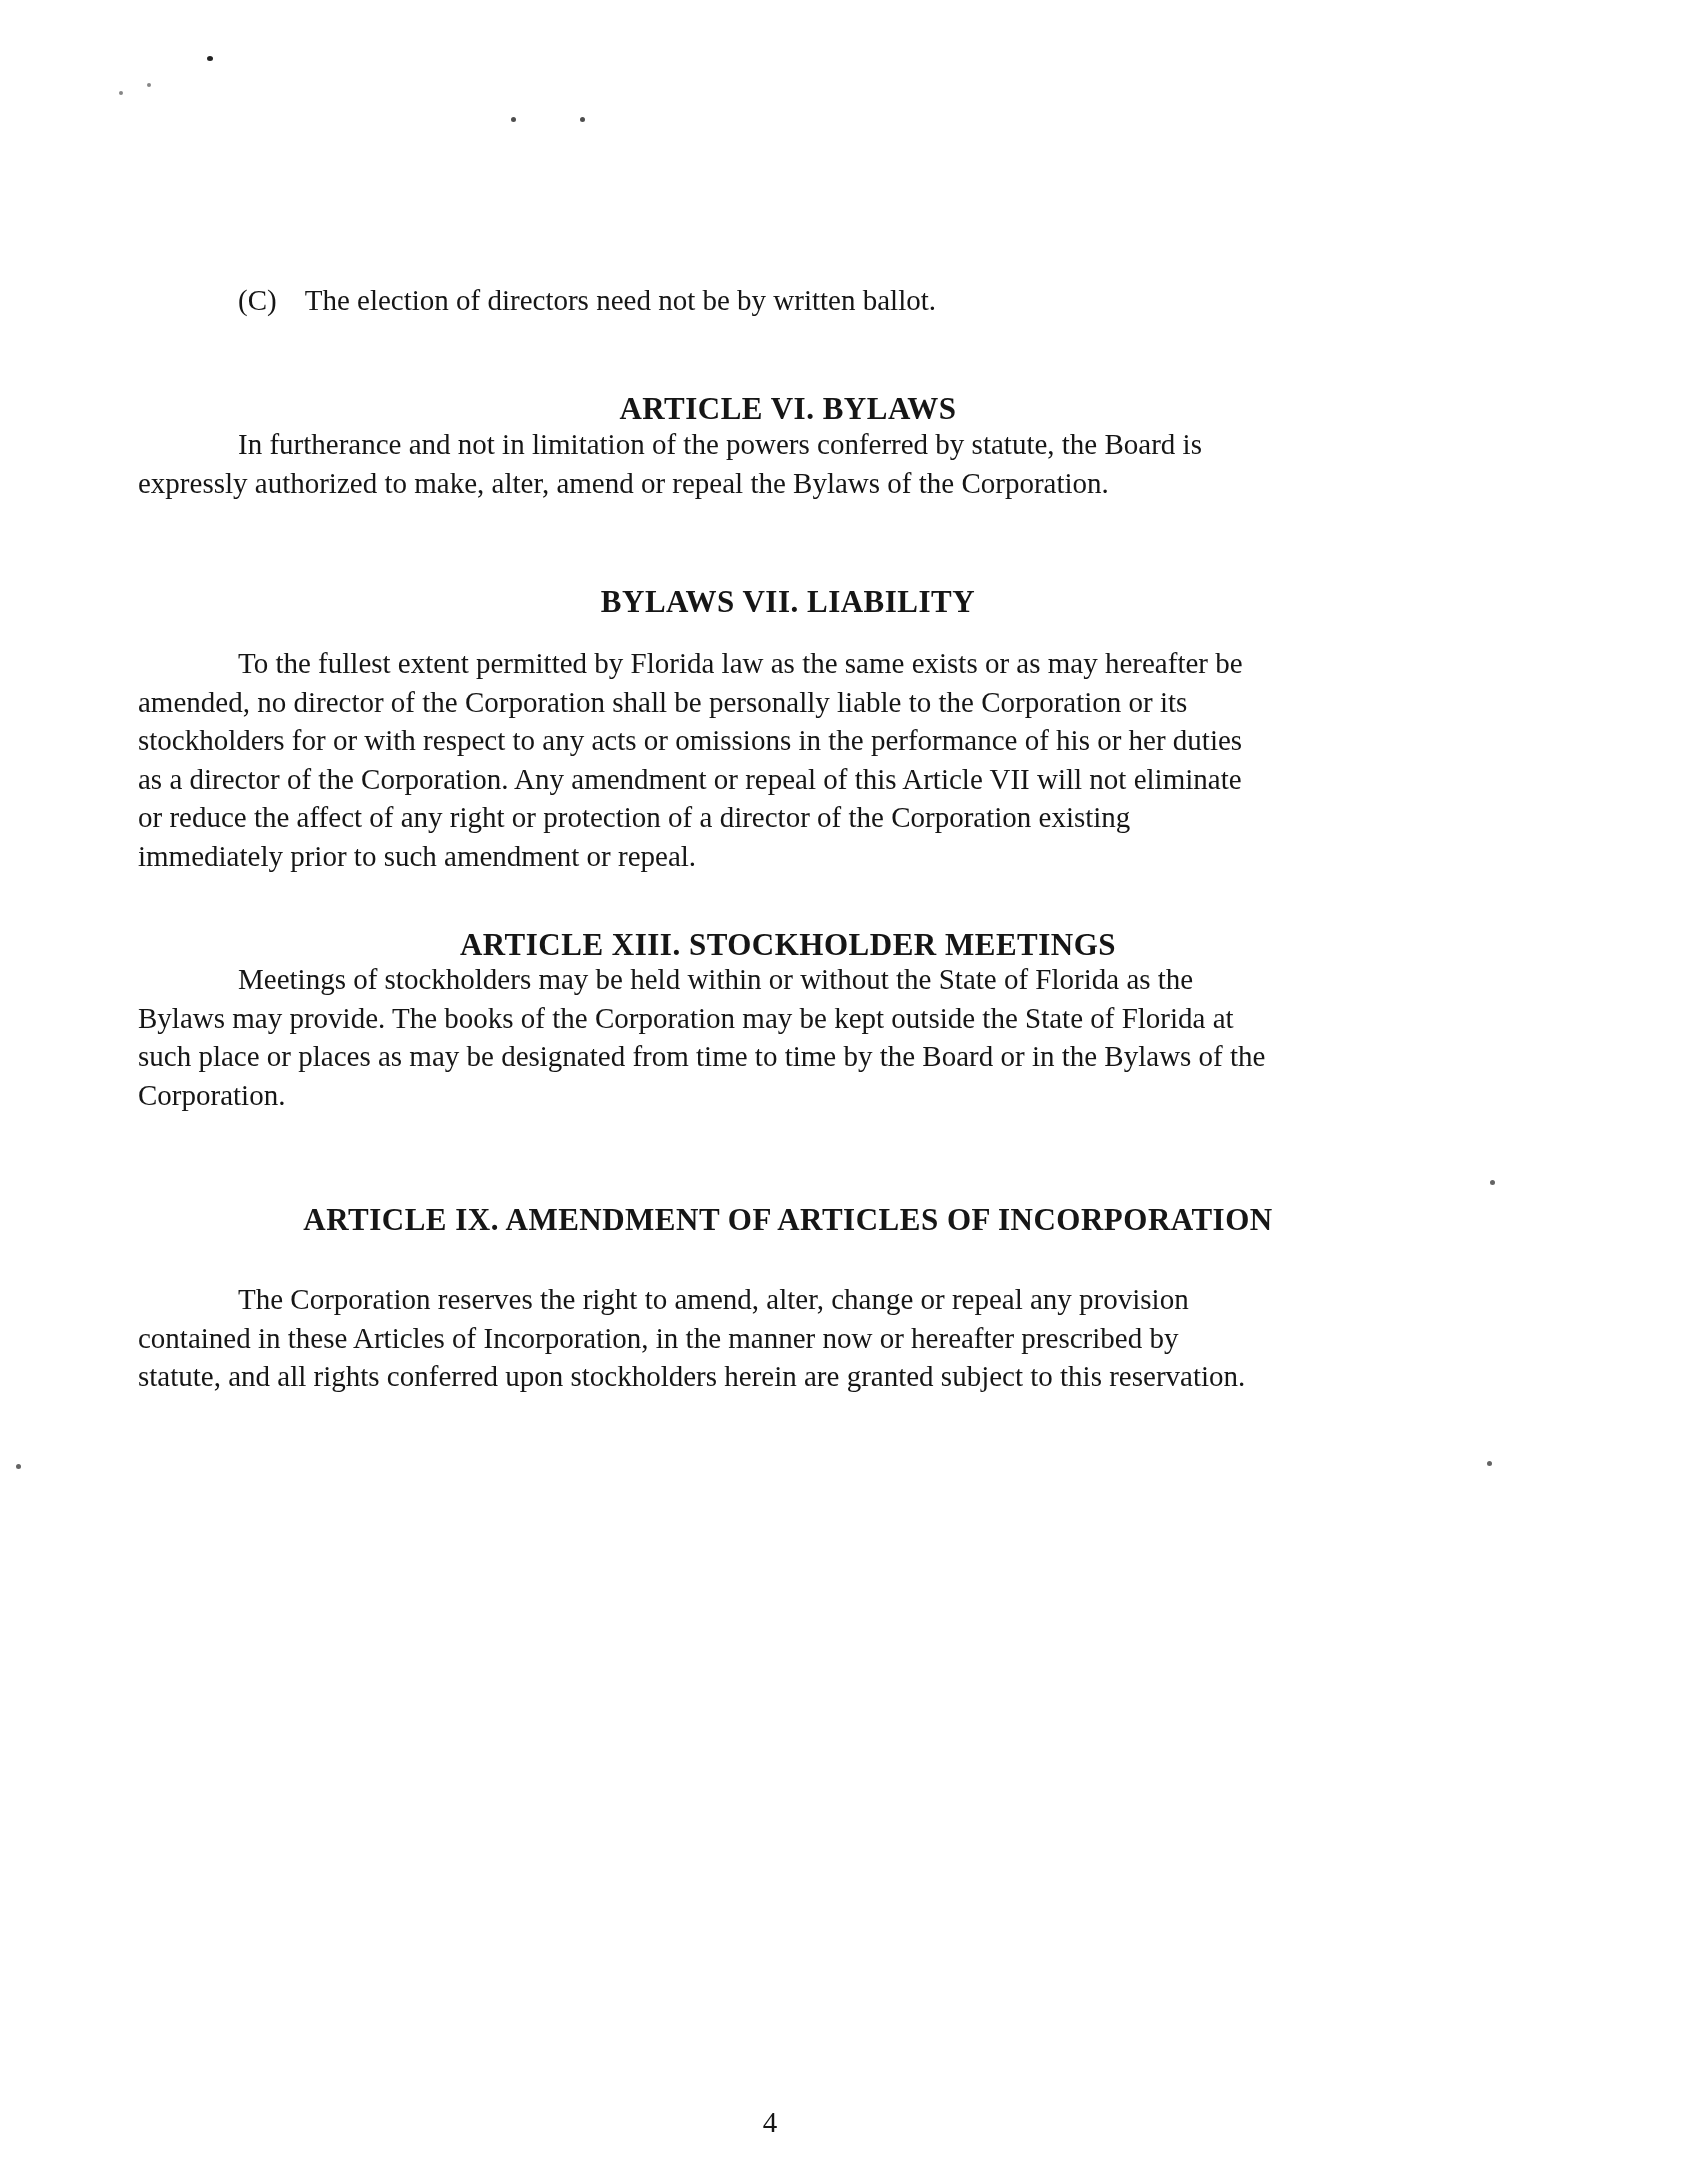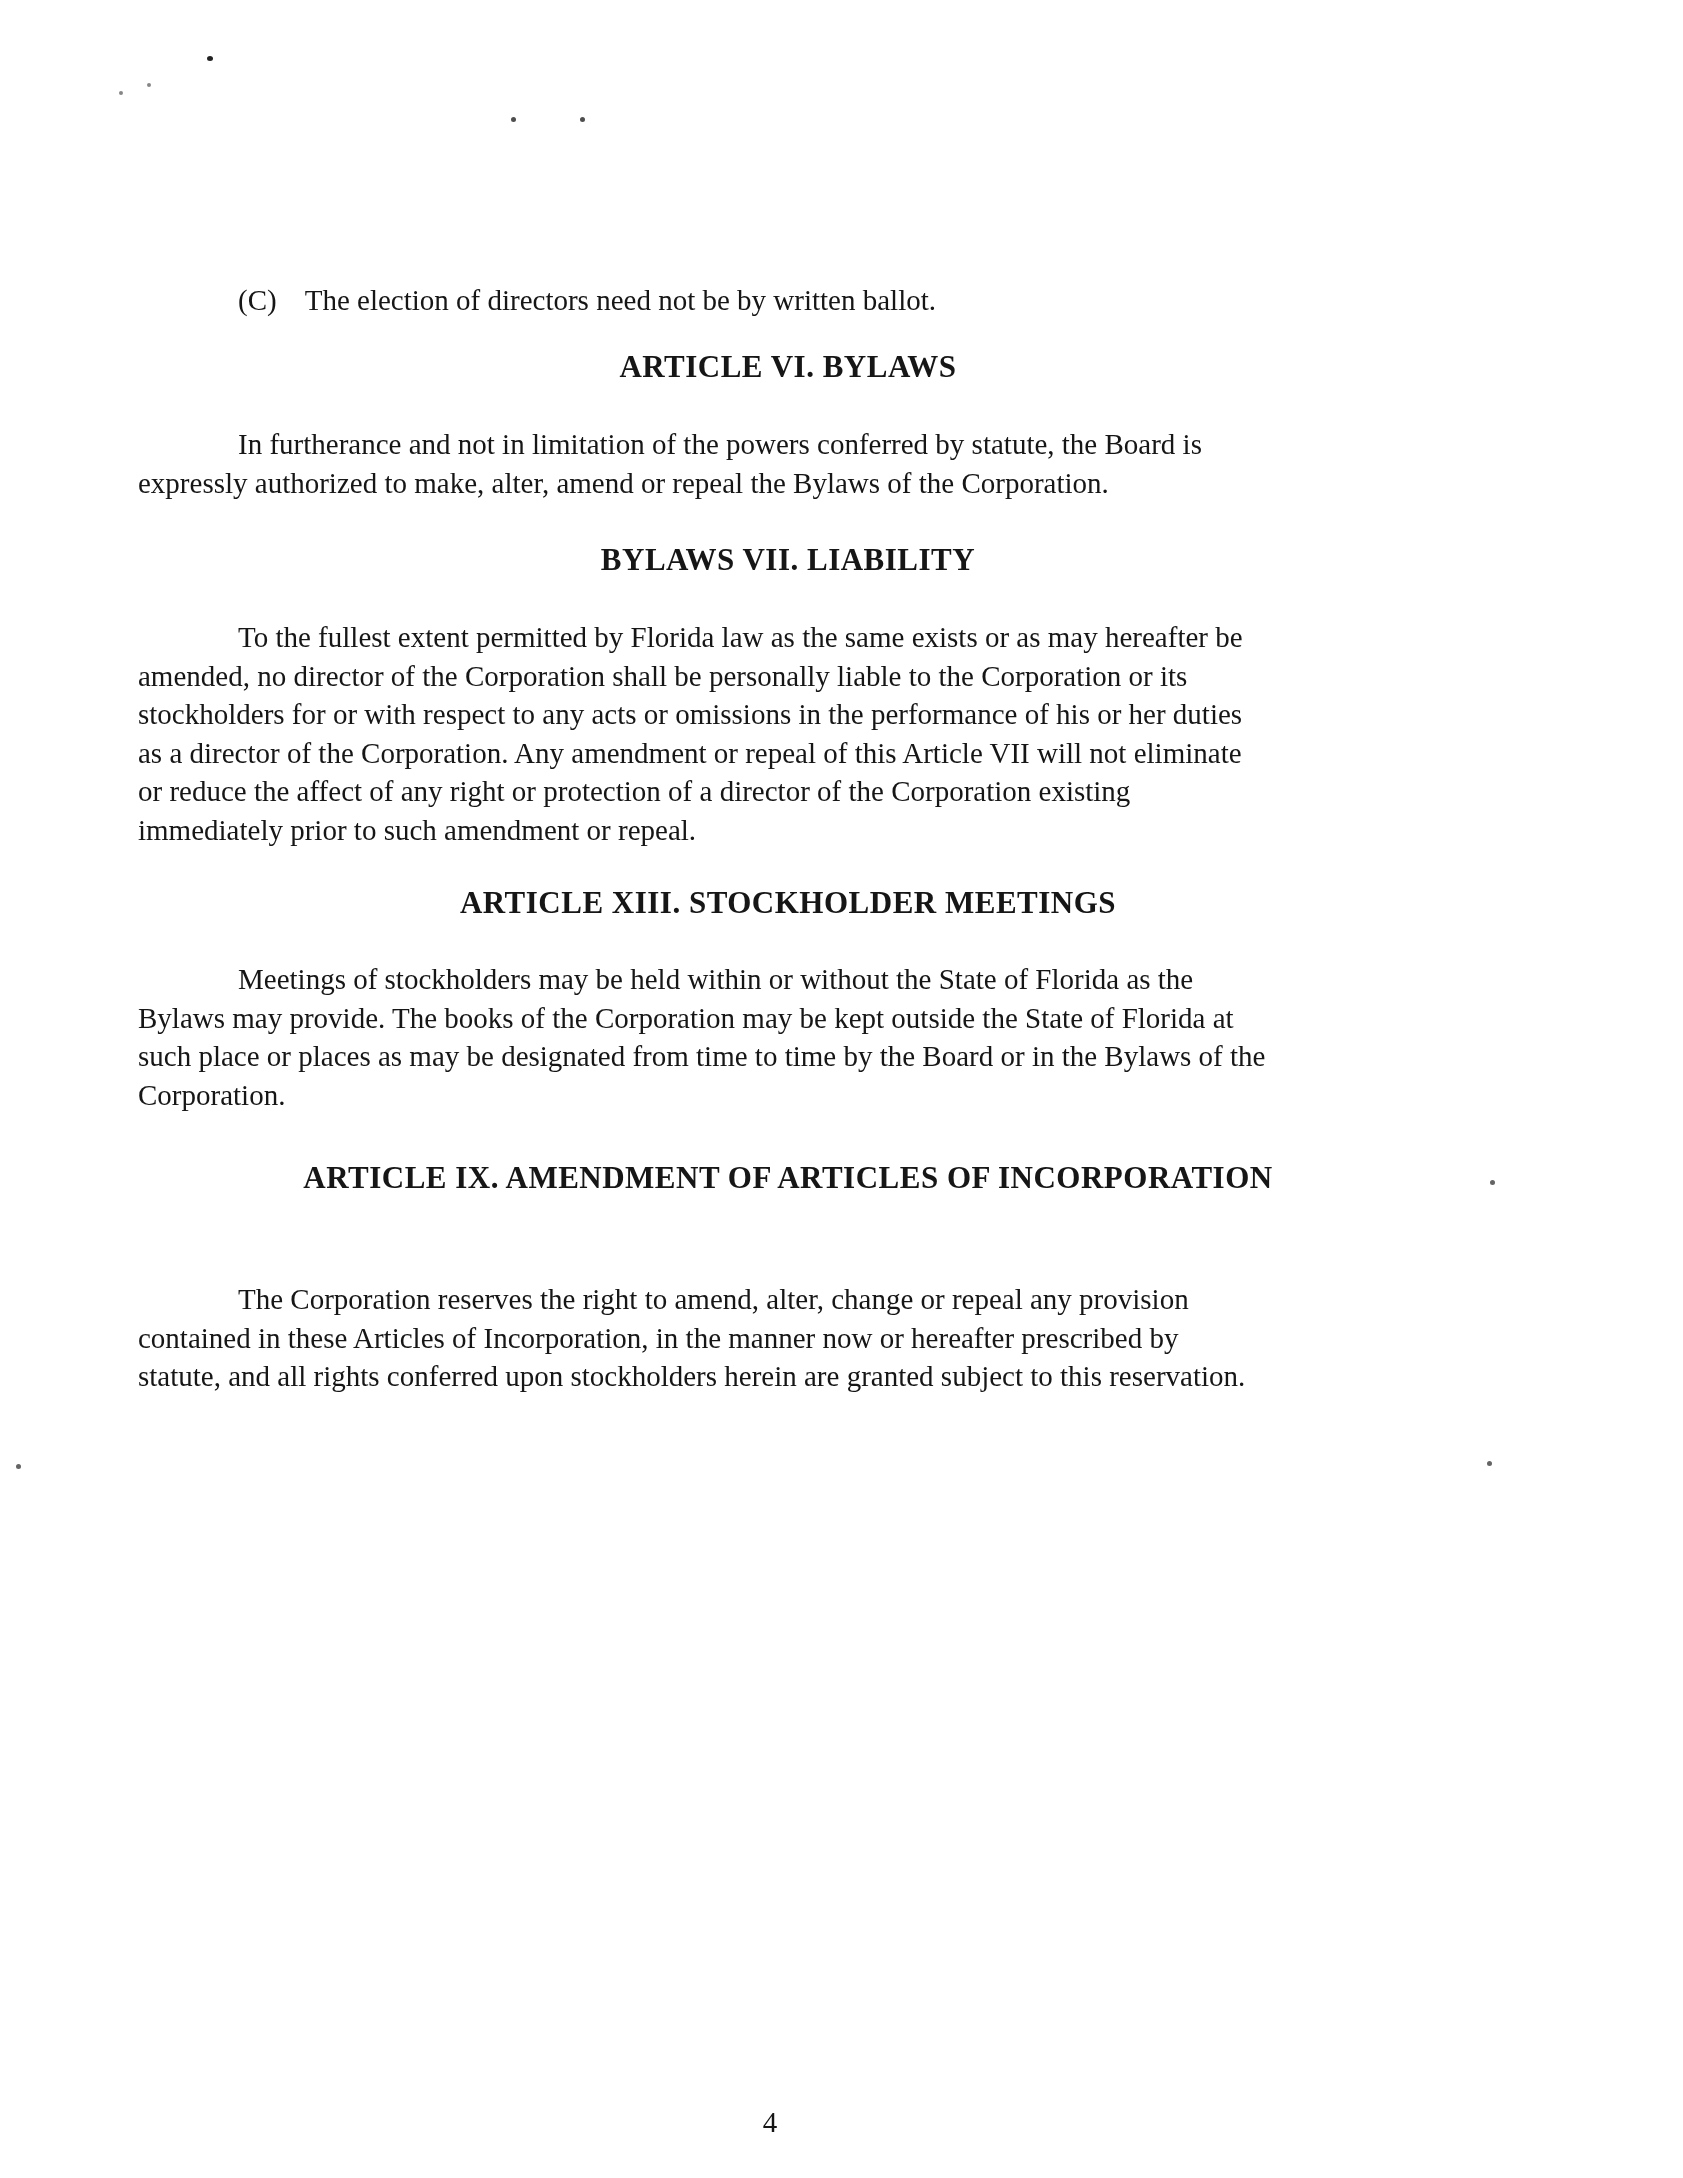--- a/index.html
+++ b/index.html
@@ -40,36 +40,37 @@
   }
   .article-heading {
     position: absolute;
     left: 138px;
     width: 1300px;
     text-align: center;
     font-size: 31px;
     font-weight: bold;
     letter-spacing: 0.5px;
     white-space: nowrap;
+    margin-top: 42px;
   }
   .heading-vi   { top: 349px; }
   .heading-vii  { top: 542px; }
   .heading-xiii { top: 885px; }
   .heading-ix   { top: 1160px; }
   .body-para {
     position: absolute;
     left: 138px;
     width: 1310px;
     font-size: 29px;
     line-height: 38.5px;
     text-indent: 100px;
     text-align: left;
   }
   .para-vi   { top: 425px; }
-  .para-vii  { top: 618px; }
+  .para-vii  { top: 644px; }
   .para-xiii { top: 960px; }
   .para-ix   { top: 1280px; }
   .page-number {
     position: absolute;
     left: 700px;
     top: 2106px;
     width: 140px;
     text-align: center;
     font-size: 29px;
   }

